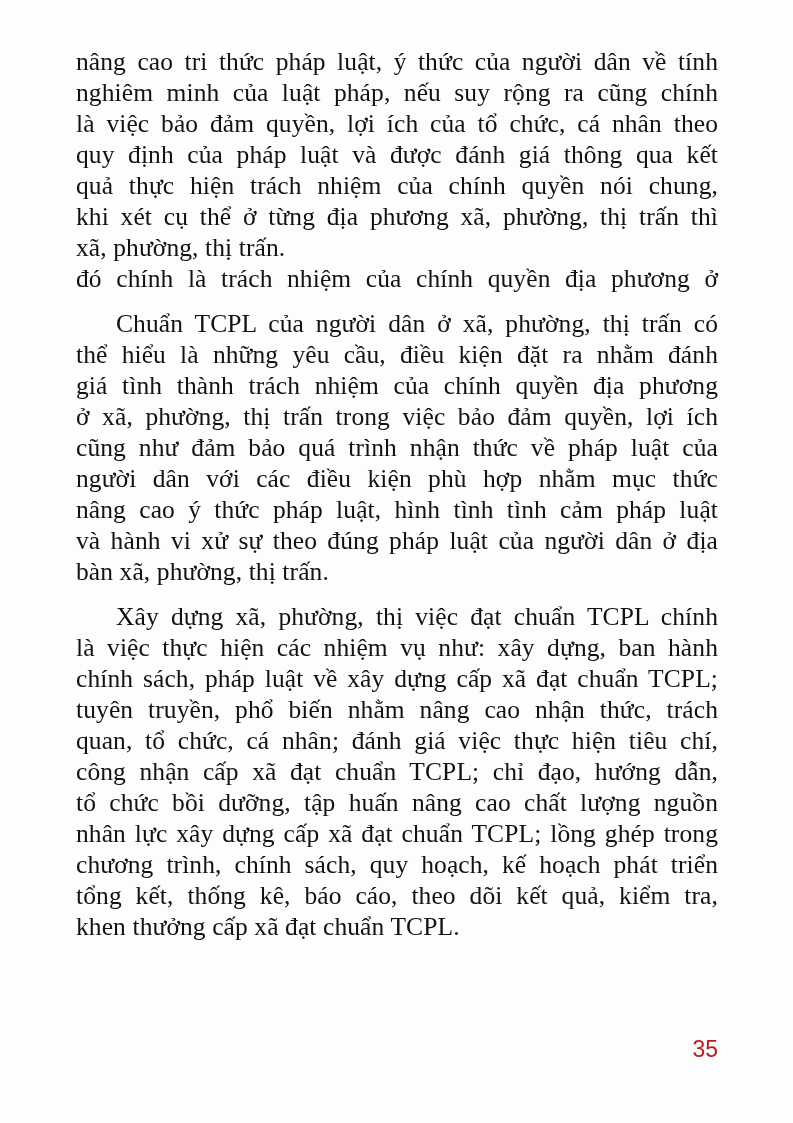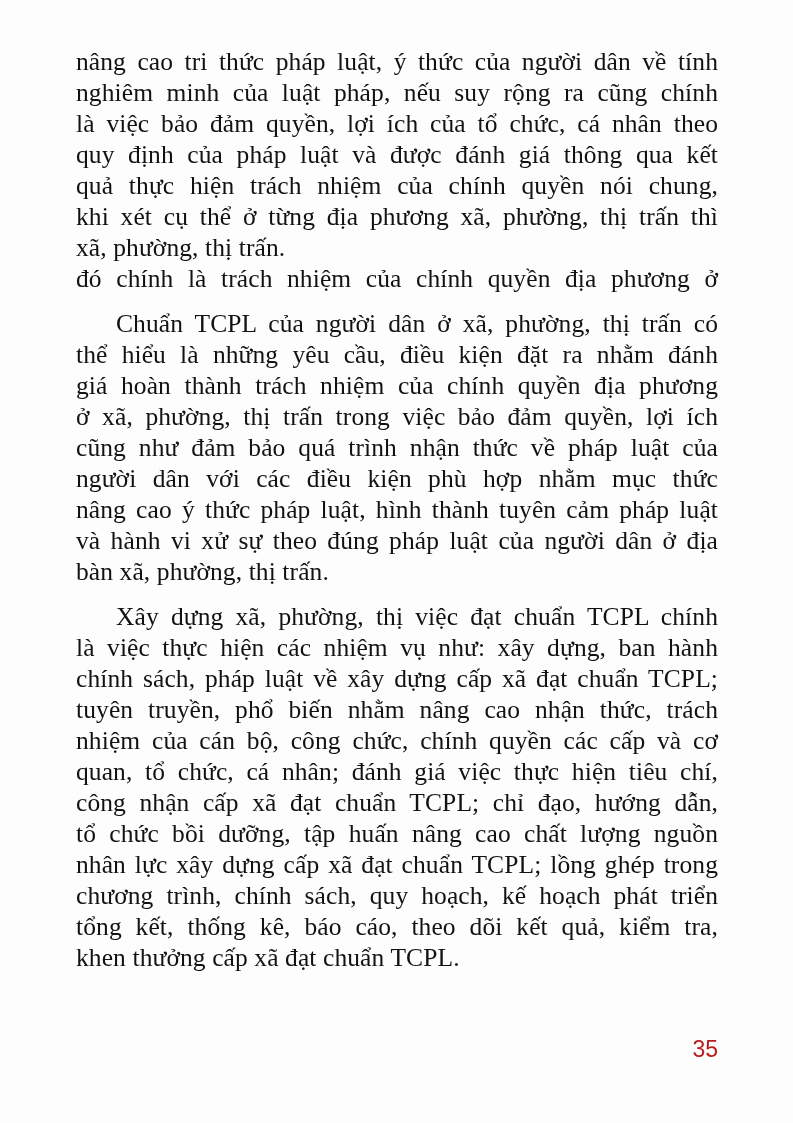--- a/index.html
+++ b/index.html
@@ -66,34 +66,33 @@
         <div class="line">là việc bảo đảm quyền, lợi ích của tổ chức, cá nhân theo</div>
         <div class="line">quy định của pháp luật và được đánh giá thông qua kết</div>
         <div class="line">quả thực hiện trách nhiệm của chính quyền nói chung,</div>
         <div class="line">khi xét cụ thể ở từng địa phương xã, phường, thị trấn thì</div>
         <div class="line last">xã, phường, thị trấn.</div>
         <div class="line">đó chính là trách nhiệm của chính quyền địa phương ở</div>
       </div>
       <div class="para">
         <div class="line indent">Chuẩn TCPL của người dân ở xã, phường, thị trấn có</div>
         <div class="line">thể hiểu là những yêu cầu, điều kiện đặt ra nhằm đánh</div>
-        <div class="line">giá hoàn thành trách nhiệm của chính quyền địa phương</div>
+        <div class="line">giá tình thành trách nhiệm của chính quyền địa phương</div>
         <div class="line">ở xã, phường, thị trấn trong việc bảo đảm quyền, lợi ích</div>
         <div class="line">cũng như đảm bảo quá trình nhận thức về pháp luật của</div>
         <div class="line">người dân với các điều kiện phù hợp nhằm mục thức</div>
-        <div class="line">nâng cao ý thức pháp luật, hình thành tuyên cảm pháp luật</div>
+        <div class="line">nâng cao ý thức pháp luật, hình tình tình cảm pháp luật</div>
         <div class="line">và hành vi xử sự theo đúng pháp luật của người dân ở địa</div>
         <div class="line last">bàn xã, phường, thị trấn.</div>
       </div>
       <div class="para">
         <div class="line indent">Xây dựng xã, phường, thị việc đạt chuẩn TCPL chính</div>
         <div class="line">là việc thực hiện các nhiệm vụ như: xây dựng, ban hành</div>
         <div class="line">chính sách, pháp luật về xây dựng cấp xã đạt chuẩn TCPL;</div>
         <div class="line">tuyên truyền, phổ biến nhằm nâng cao nhận thức, trách</div>
-        <div class="line">nhiệm của cán bộ, công chức, chính quyền các cấp và cơ</div>
         <div class="line">quan, tổ chức, cá nhân; đánh giá việc thực hiện tiêu chí,</div>
         <div class="line">công nhận cấp xã đạt chuẩn TCPL; chỉ đạo, hướng dẫn,</div>
         <div class="line">tổ chức bồi dưỡng, tập huấn nâng cao chất lượng nguồn</div>
         <div class="line">nhân lực xây dựng cấp xã đạt chuẩn TCPL; lồng ghép trong</div>
         <div class="line">chương trình, chính sách, quy hoạch, kế hoạch phát triển</div>
         <div class="line">tổng kết, thống kê, báo cáo, theo dõi kết quả, kiểm tra,</div>
         <div class="line last">khen thưởng cấp xã đạt chuẩn TCPL.</div>
       </div>
     </div>
   <div class="page-number" style="color: #b91c1c;">35</div>

